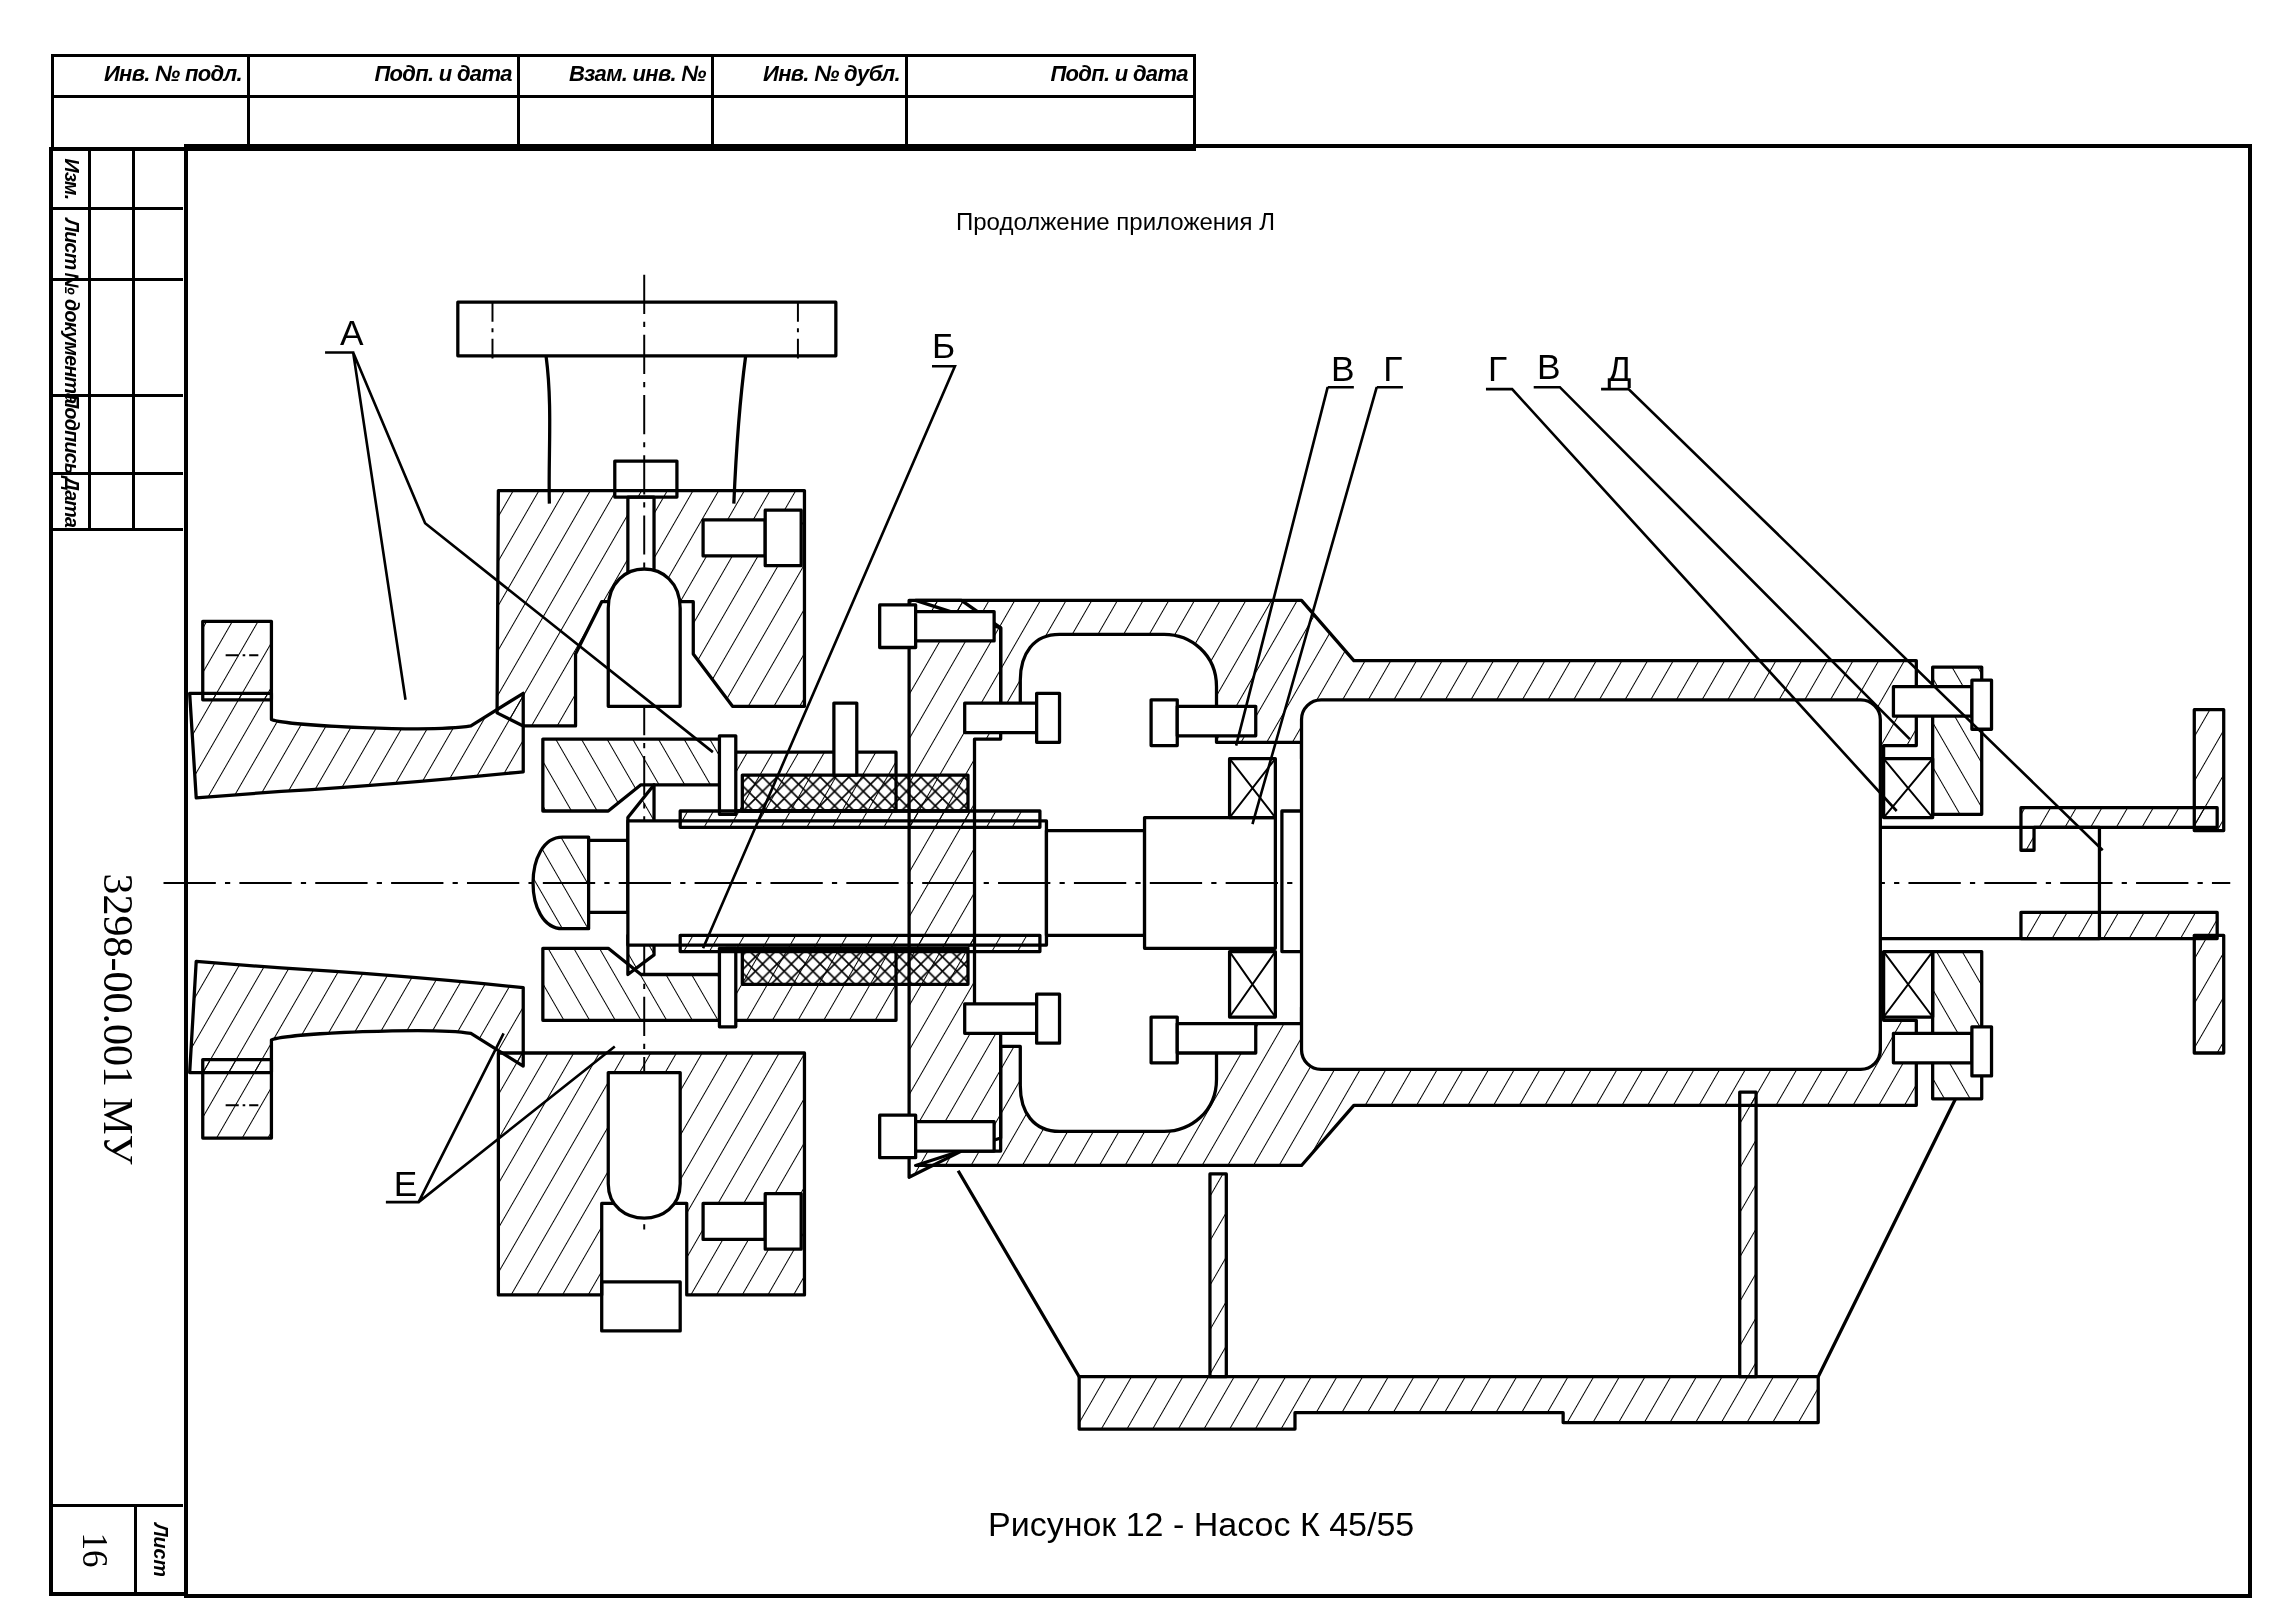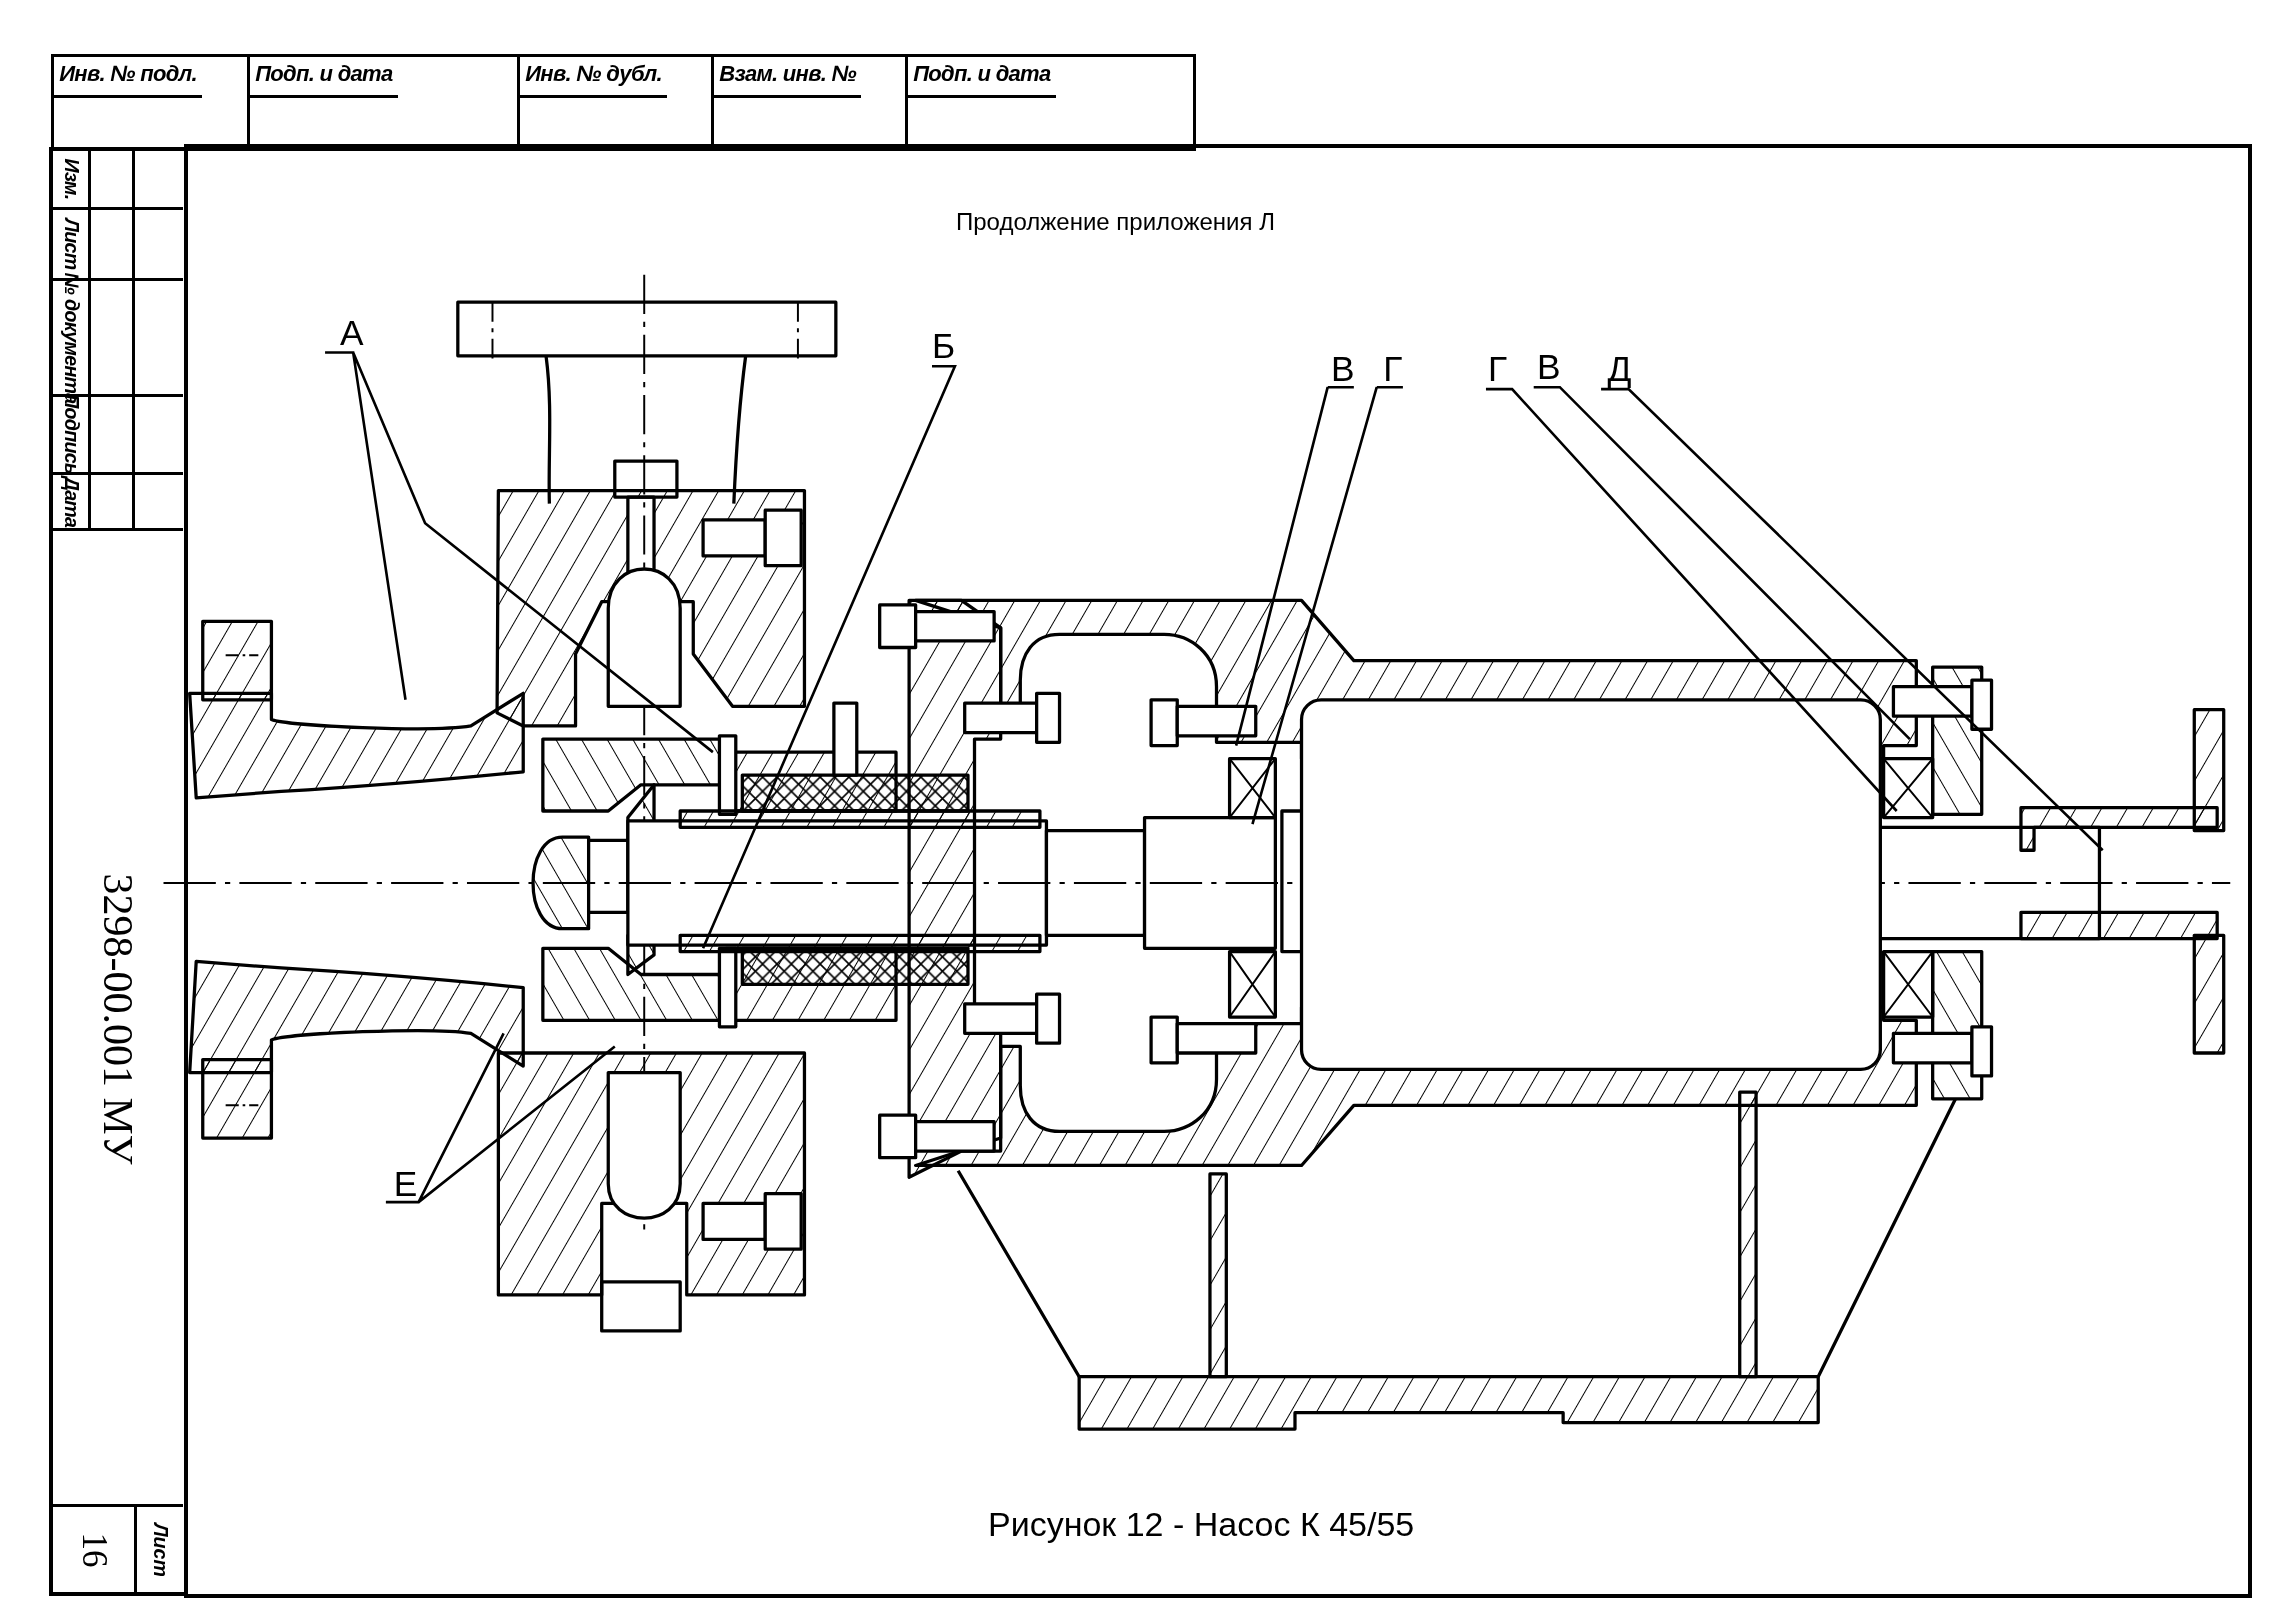--- a/index.html
+++ b/index.html
@@ -1,21 +1,21 @@
 <!DOCTYPE html>
 <html style="font-size:10.5px"><head>
 <meta charset="utf-8">
 <style>
   html, body { margin:0; padding:0; background:#ffffff; }
   body { width:2295px; height:1622px; position:relative; overflow:hidden;
          font-family:"Liberation Sans", "DejaVu Sans", sans-serif; color:#000; }
   
   #top-stamp { position:absolute; left:51px; top:54px; width:1145px; height:97px;
                border:3.9px solid #000; box-sizing:border-box; display:flex; }
-  #top-stamp .col { border-right:3.3px solid #000; box-sizing:border-box; display:flex; flex-direction:row; }
+  #top-stamp .col { border-right:3.3px solid #000; box-sizing:border-box; display:flex; flex-direction:column;text-align:right; }
   #top-stamp .col:last-child { border-right:none; }
   #top-stamp .hdr { height:41px; border-bottom:3.3px solid #000; box-sizing:border-box;
                     font-style:italic; font-weight:bold; font-size:22px; padding:3.9px 5.2px; white-space:nowrap;
                     letter-spacing:-0.7px; overflow:hidden; }
   #top-stamp .val { flex:1; }
   
   #left-strip { position:absolute; left:49px; top:147px; width:139px; height:1449px;
                 border:4.6px solid #000; border-right:3.9px solid #000; box-sizing:border-box; }
   .strip-row { position:absolute; left:0; width:130px; border-bottom:3.3px solid #000; box-sizing:border-box; }
   .strip-row .lbl { position:absolute; left:0; top:0; bottom:0; width:38px; border-right:3.3px solid #000; box-sizing:border-box; }
@@ -45,25 +45,25 @@
 <div id="top-stamp">
   <div class="col" style="width:196px">
     <div class="hdr">Инв. № подл.</div>
     <div class="val"></div>
   </div>
   <div class="col" style="width:270px">
     <div class="hdr">Подп. и дата</div>
     <div class="val"></div>
   </div>
   <div class="col" style="width:194px">
+    <div class="hdr">Взам. инв. №</div>
+    <div class="val"></div>
+  </div>
+  <div class="col" style="width:194px">
     <div class="hdr">Инв. № дубл.</div>
-    <div class="val"></div>
-  </div>
-  <div class="col" style="width:194px">
-    <div class="hdr">Взам. инв. №</div>
     <div class="val"></div>
   </div>
   <div class="col" style="flex:1">
     <div class="hdr">Подп. и дата</div>
     <div class="val"></div>
   </div>
 </div>
 
 <div id="left-strip">
   <div class="strip-row" style="top:0;height:59px">

